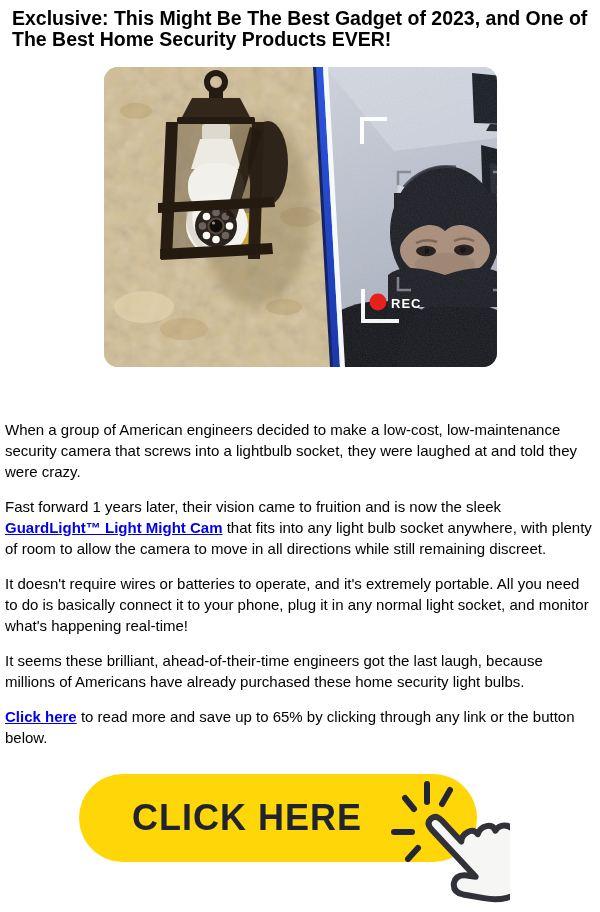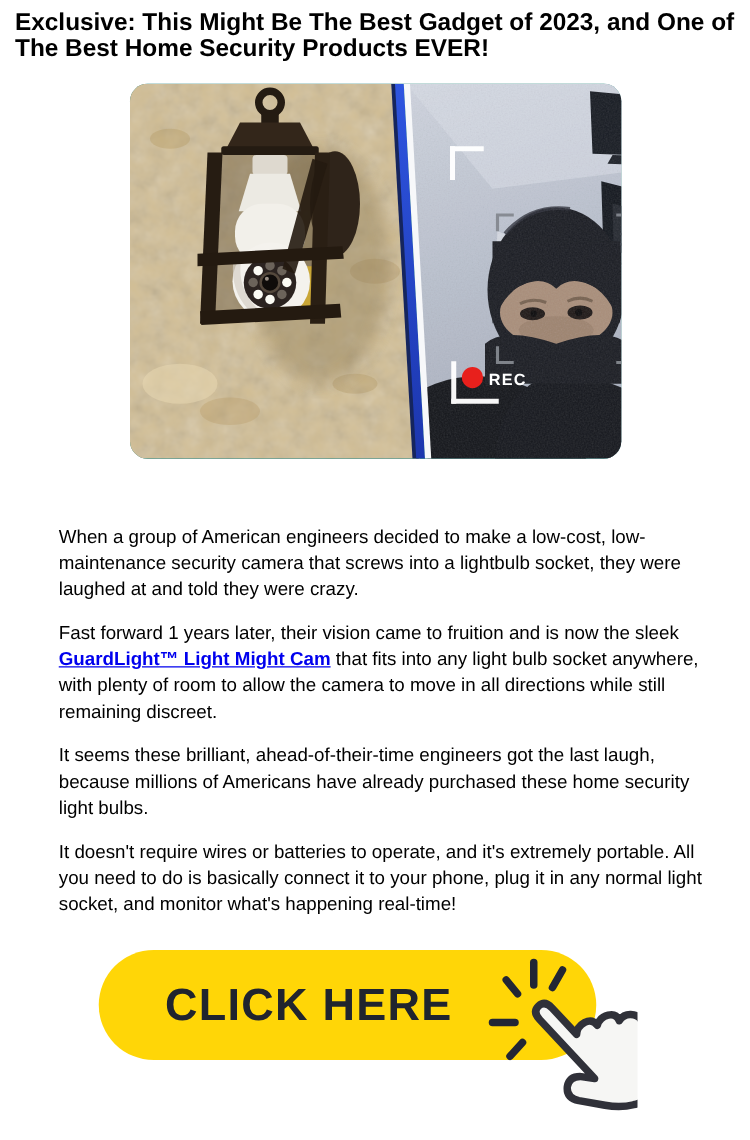--- a/index.html
+++ b/index.html
@@ -7,25 +7,25 @@
   .page{width:600px;position:relative;}
 
   
   .headline{
     margin:8px 12px 0;
     font-size:19.5px;line-height:21px;font-weight:bold;
     text-align:left;color:#000;
   }
 
   
-  figure.hero{margin:17px auto 52px;width:393px;height:300px;border-radius:14px;overflow:hidden;position:relative;background:#0f766e;}
+  figure.hero{margin:17px auto 52px;width:393px;height:300px;border-radius:14px;overflow:hidden;position:relative;background:#86efac;}
   figure.hero svg{display:block;}
 
   
-  .article{padding:0 23px;font-size:15px;line-height:21px;margin-left:24px;}
+  .article{padding:0 5px;font-size:15px;line-height:21px;}
   .article p{margin:0 0 14px;}
   .article a{color:#0000EE;font-weight:bold;text-decoration:underline;cursor:pointer;}
 
   
   .cta-area{display:block;position:relative;height:150px;margin-top:0;text-decoration:none;cursor:pointer;}
   .cta-pill{
     position:absolute;left:79px;top:12px;width:398px;height:88px;
     border-radius:44px;background:#FFD607;
     display:flex;align-items:center;justify-content:center;
     padding-right:62px;box-sizing:border-box;
@@ -200,22 +200,23 @@
         <polygon points="209,0 214,0 231,300 226,300" fill="#15255e"></polygon>
         <polygon points="212,0 219,0 236,300 229,300" fill="url(#divBlue)"></polygon>
         <polygon points="219,0 224,0 241,300 236,300" fill="#f7f8fa"></polygon>
       </g>
     </svg>
   </figure>
 
   <section class="article">
     <p><span>When a group of American engineers decided to make a low-cost, low-maintenance security camera that screws into a lightbulb socket, they were laughed at and told they were crazy.</span></p>
     <p><span>Fast forward 1 years later, their vision came to fruition and is now the sleek </span><a>GuardLight™ Light Might Cam</a><span> that fits into any light bulb socket anywhere, with plenty of room to allow the camera to move in all directions while still remaining discreet.</span></p>
+    <p><span>It doesn't require wires or batteries to operate, and it's extremely portable. All you need to do is basically connect it to your phone, plug it in any normal light socket, and monitor what's happening real-time!</span></p>
     <p><span>It seems these brilliant, ahead-of-their-time engineers got the last laugh, because millions of Americans have already purchased these home security light bulbs.</span></p>
-    <p><span>It doesn't require wires or batteries to operate, and it's extremely portable. All you need to do is basically connect it to your phone, plug it in any normal light socket, and monitor what's happening real-time!</span></p>
+    <p><a>Click here</a><span> to read more and save up to 65% by clicking through any link or the button below.</span></p>
   </section>
 
   <a class="cta-area">
     <div class="cta-pill">
       <span class="cta-label">CLICK HERE</span>
     </div>
     <svg class="hand-svg" viewBox="0 0 160 150">
 
       <g stroke="#222634" stroke-width="6" stroke-linecap="round">
         <line x1="77" y1="22" x2="77" y2="40"></line>

